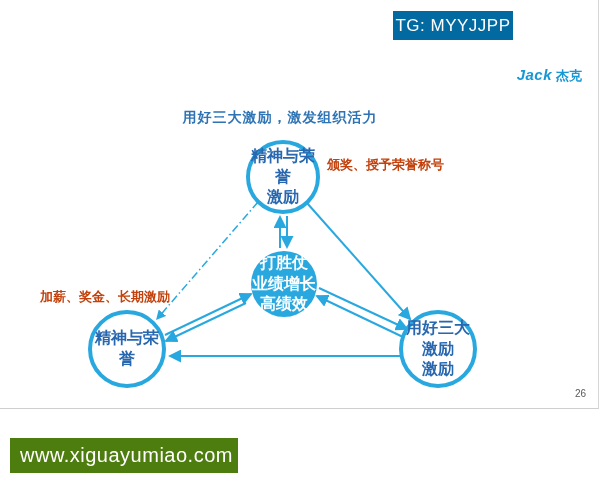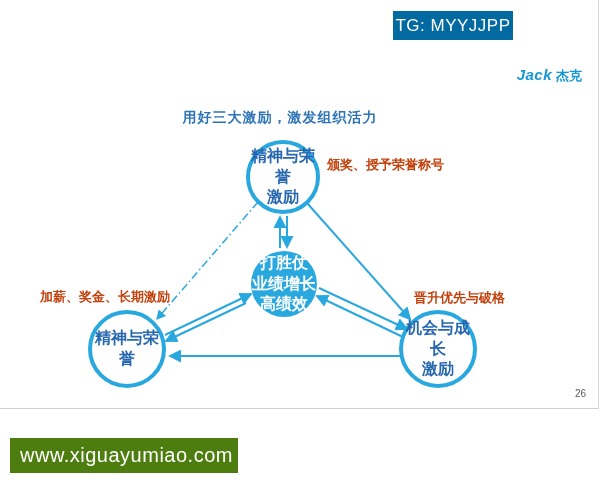--- a/index.html
+++ b/index.html
@@ -99,26 +99,25 @@
       <span>打胜仗</span>
       <span>业绩增长</span>
       <span>高绩效</span>
     </div>
 
     <div class="node outline node-material">
       <span>精神与荣誉</span>
     </div>
 
     <div class="node outline node-opportunity">
-      <span>机会与成长</span>
+      <span>用好三大激励</span>
       <span>激励</span>
     </div>
 
     <div class="edge-label label-award">颁奖、授予荣誉称号</div>
     <div class="edge-label label-salary">加薪、奖金、长期激励</div>
-    <div class="edge-label label-promotion">晋升优先与破格</div>
 
     <div class="page-number">26</div>
   </div>
 
   <div class="footer-badge">www.xiguayumiao.com</div>
 
 </div>
 
 </body></html>

